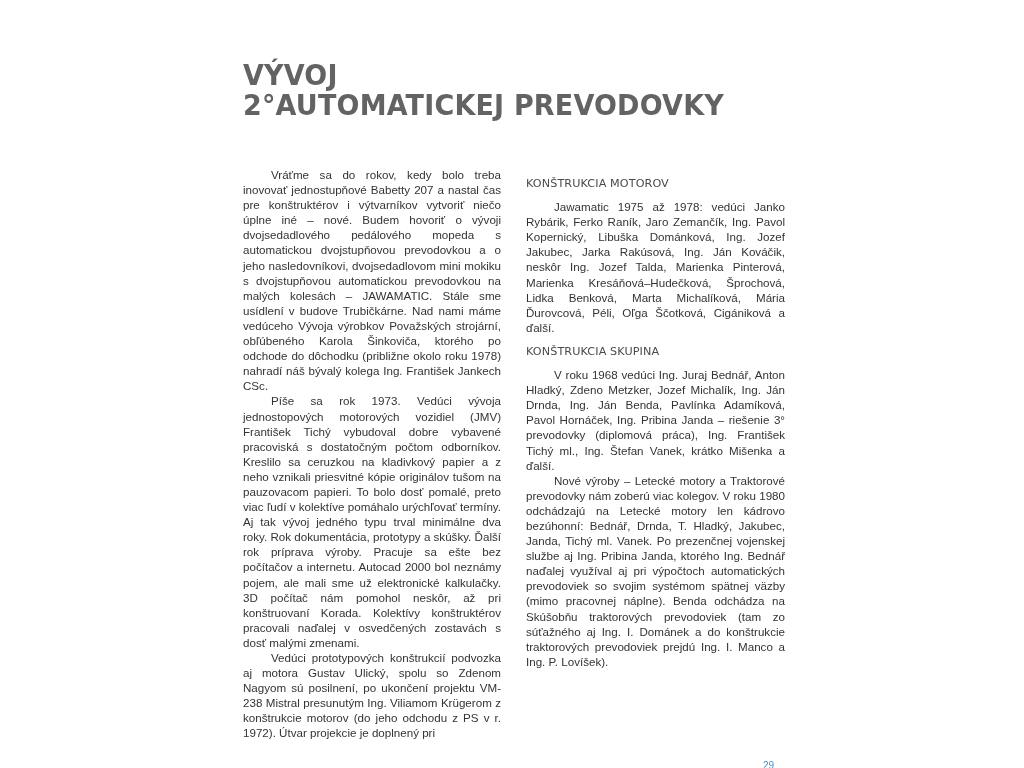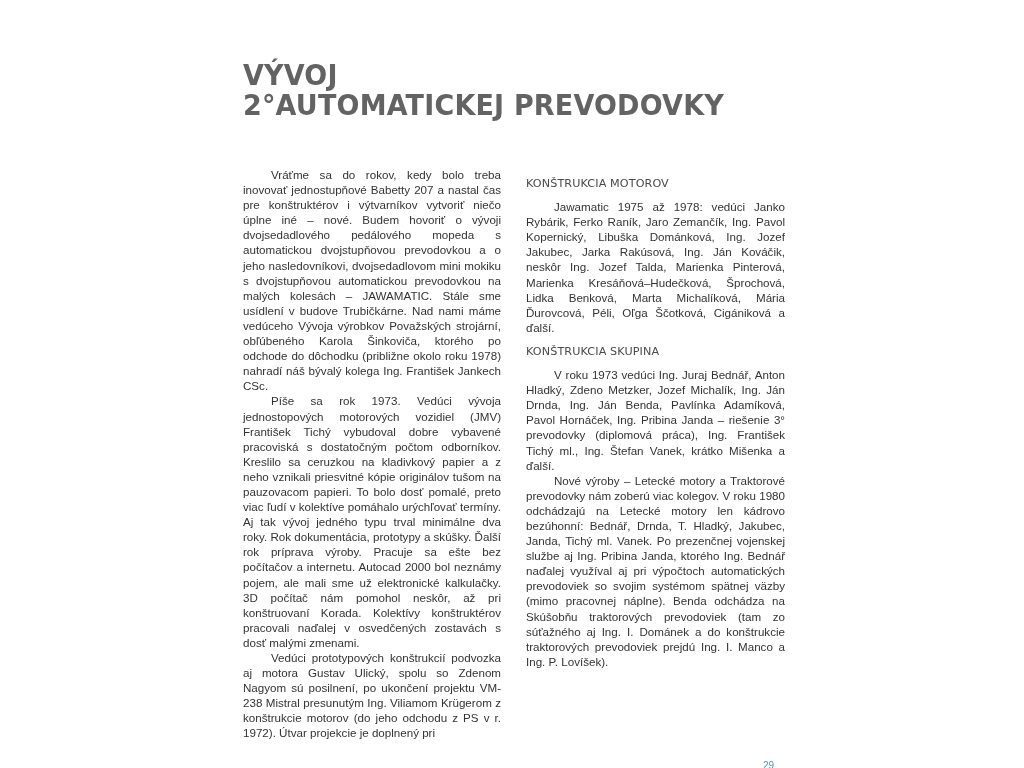--- a/index.html
+++ b/index.html
@@ -33,18 +33,18 @@
   <div class="col col-left">
     <p>Vráťme sa do rokov, kedy bolo treba inovovať jednostupňové Babetty 207 a nastal čas pre konštruktérov i výtvarníkov vytvoriť niečo úplne iné – nové. Budem hovoriť o vývoji dvojsedadlového pedálového mopeda s automatickou dvojstupňovou prevodovkou a o jeho nasledovníkovi, dvojsedadlovom mini mokiku s dvojstupňovou automatickou prevodovkou na malých kolesách – JAWAMATIC. Stále sme usídlení v budove Trubičkárne. Nad nami máme vedúceho Vývoja výrobkov Považských strojární, obľúbeného Karola Šinkoviča, ktorého po odchode do dôchodku (približne okolo roku 1978) nahradí náš bývalý kolega Ing. František Jankech CSc.</p>
     <p>Píše sa rok 1973. Vedúci vývoja jednostopových motorových vozidiel (JMV) František Tichý vybudoval dobre vybavené pracoviská s dostatočným počtom odborníkov. Kreslilo sa ceruzkou na kladivkový papier a z neho vznikali priesvitné kópie originálov tušom na pauzovacom papieri. To bolo dosť pomalé, preto viac ľudí v kolektíve pomáhalo urýchľovať termíny. Aj tak vývoj jedného typu trval minimálne dva roky. Rok dokumentácia, prototypy a skúšky. Ďalší rok príprava výroby. Pracuje sa ešte bez počítačov a internetu. Autocad 2000 bol neznámy pojem, ale mali sme už elektronické kalkulačky. 3D počítač nám pomohol neskôr, až pri konštruovaní Korada. Kolektívy konštruktérov pracovali naďalej v osvedčených zostavách s dosť malými zmenami.</p>
     <p>Vedúci prototypových konštrukcií podvozka aj motora Gustav Ulický, spolu so Zdenom Nagyom sú posilnení, po ukončení projektu VM-238 Mistral presunutým Ing. Viliamom Krügerom z konštrukcie motorov (do jeho odchodu z PS v r. 1972). Útvar projekcie je doplnený pri</p>
   </div>
 
   <div class="col col-right">
     <h2>KONŠTRUKCIA MOTOROV</h2>
     <p>Jawamatic 1975 až 1978: vedúci Janko Rybárik, Ferko Raník, Jaro Zemančík, Ing. Pavol Kopernický, Libuška Dománková, Ing. Jozef Jakubec, Jarka Rakúsová, Ing. Ján Kováčik, neskôr Ing. Jozef Talda, Marienka Pinterová, Marienka Kresáňová–Hudečková, Šprochová, Lidka Benková, Marta Michalíková, Mária Ďurovcová, Péli, Oľga Ščotková, Cigániková a ďalší.</p>
     <h2>KONŠTRUKCIA SKUPINA</h2>
-    <p>V roku 1973 vedúci Ing. Juraj Bednář, Anton Hladký, Zdeno Metzker, Jozef Michalík, Ing. Ján Drnda, Ing. Ján Benda, Pavlínka Adamíková, Pavol Hornáček, Ing. Pribina Janda – riešenie 3° prevodovky (diplomová práca), Ing. František Tichý ml., Ing. Štefan Vanek, krátko Mišenka a ďalší.</p>
+    <p>V roku 1968 vedúci Ing. Juraj Bednář, Anton Hladký, Zdeno Metzker, Jozef Michalík, Ing. Ján Drnda, Ing. Ján Benda, Pavlínka Adamíková, Pavol Hornáček, Ing. Pribina Janda – riešenie 3° prevodovky (diplomová práca), Ing. František Tichý ml., Ing. Štefan Vanek, krátko Mišenka a ďalší.</p>
     <p>Nové výroby – Letecké motory a Traktorové prevodovky nám zoberú viac kolegov. V roku 1980 odchádzajú na Letecké motory len kádrovo bezúhonní: Bednář, Drnda, T. Hladký, Jakubec, Janda, Tichý ml. Vanek. Po prezenčnej vojenskej službe aj Ing. Pribina Janda, ktorého Ing. Bednář naďalej využíval aj pri výpočtoch automatických prevodoviek so svojim systémom spätnej väzby (mimo pracovnej náplne). Benda odchádza na Skúšobňu traktorových prevodoviek (tam zo súťažného aj Ing. I. Dománek a do konštrukcie traktorových prevodoviek prejdú Ing. I. Manco a Ing. P. Lovíšek).</p>
   </div>
 
   <div class="pagenum">29</div>
 </div>
 
 </body></html>

